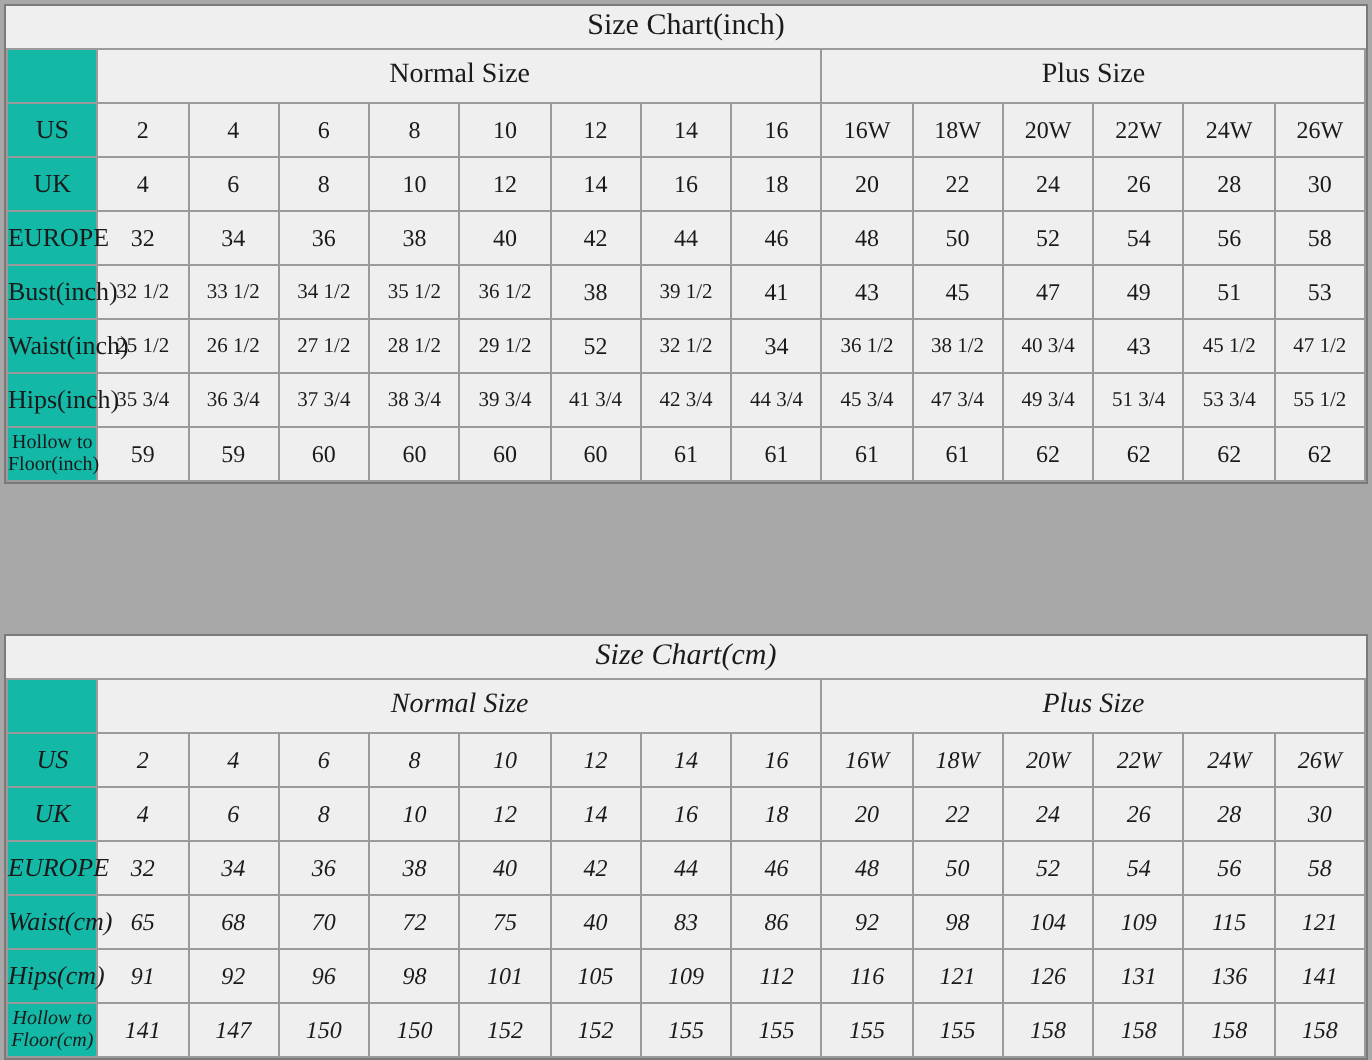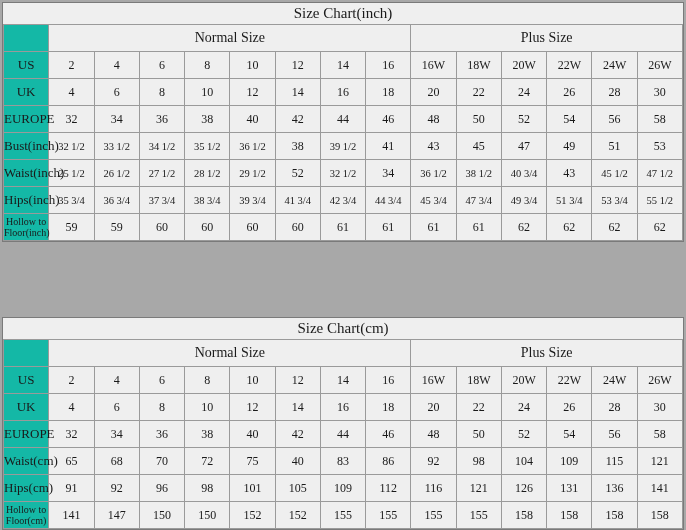--- a/index.html
+++ b/index.html
@@ -22,20 +22,21 @@
   }
   .chart-block {
     width: 682px;
     margin: 2px auto 0 auto;
     background: #efefef;
     border: 1px solid #7a7a7a;
     box-sizing: border-box;
   }
   .chart-block.second {
     margin-top: 16px;
+    font-style: italic;
   }
   table.sizechart {
     border-collapse: collapse;
     width: 100%;
     table-layout: fixed;
     background: #efefef;
   }
   table.sizechart td {
     border: 1px solid #9a9a9a;
     text-align: center;

